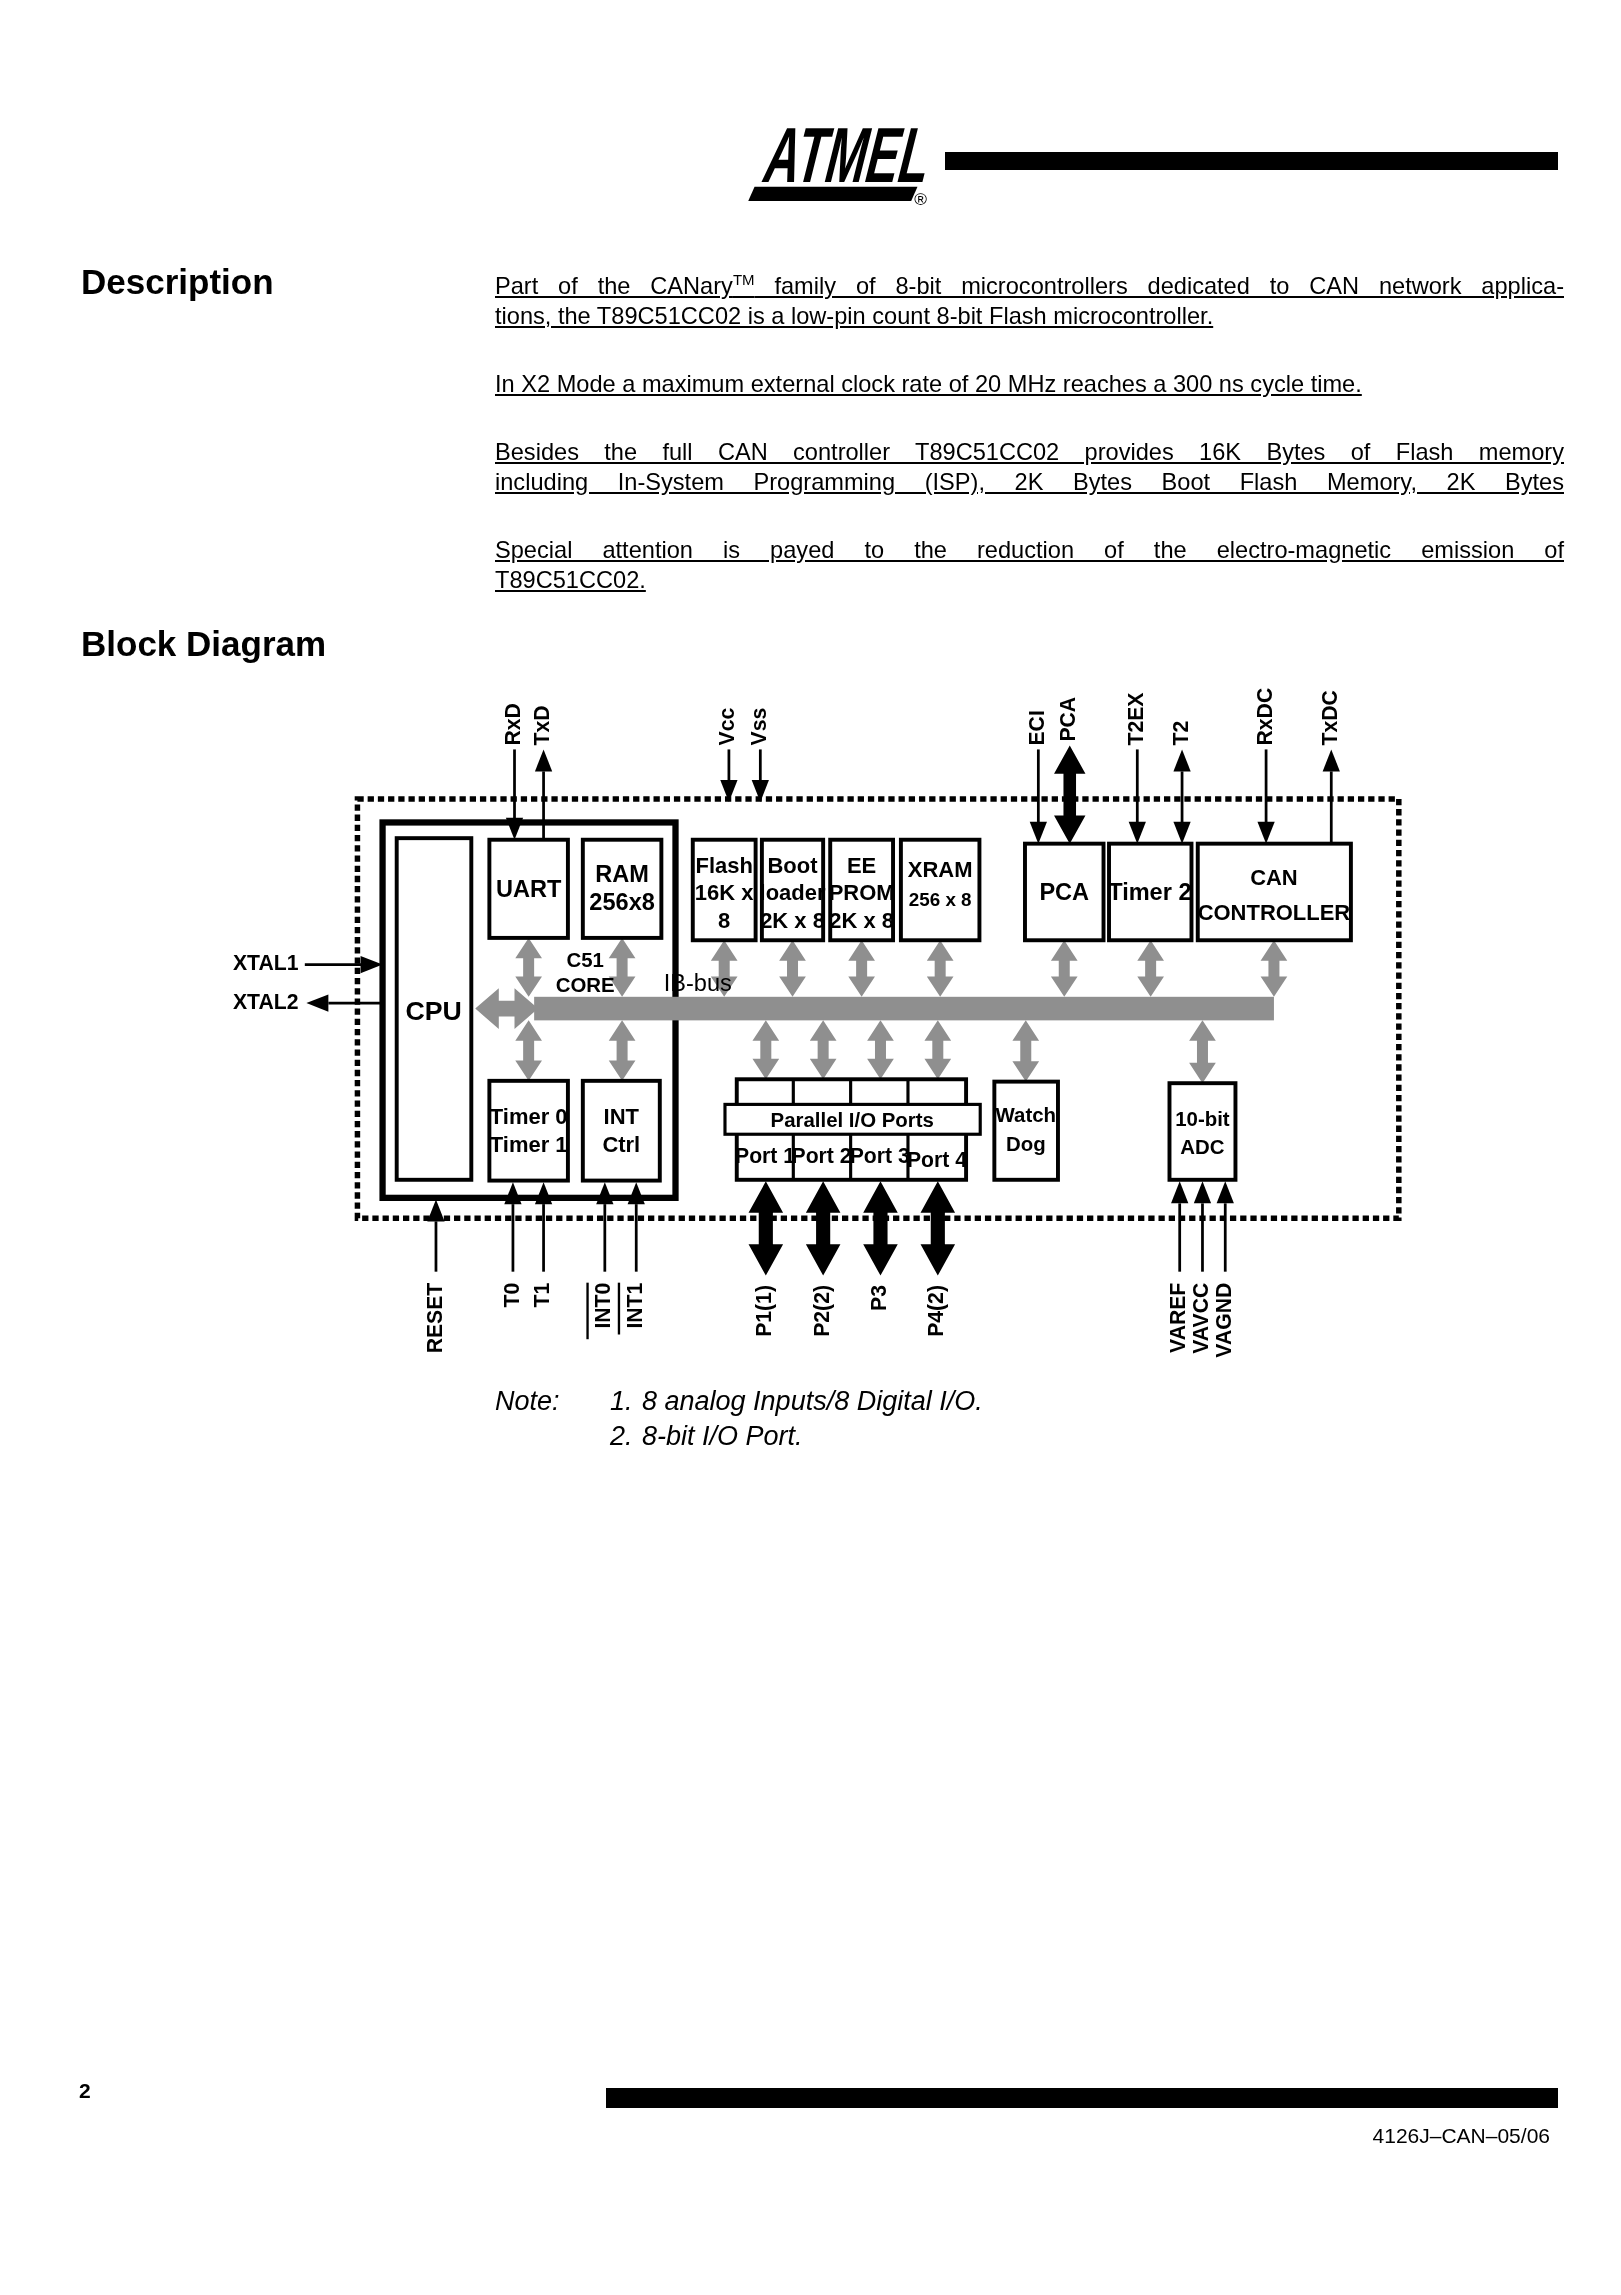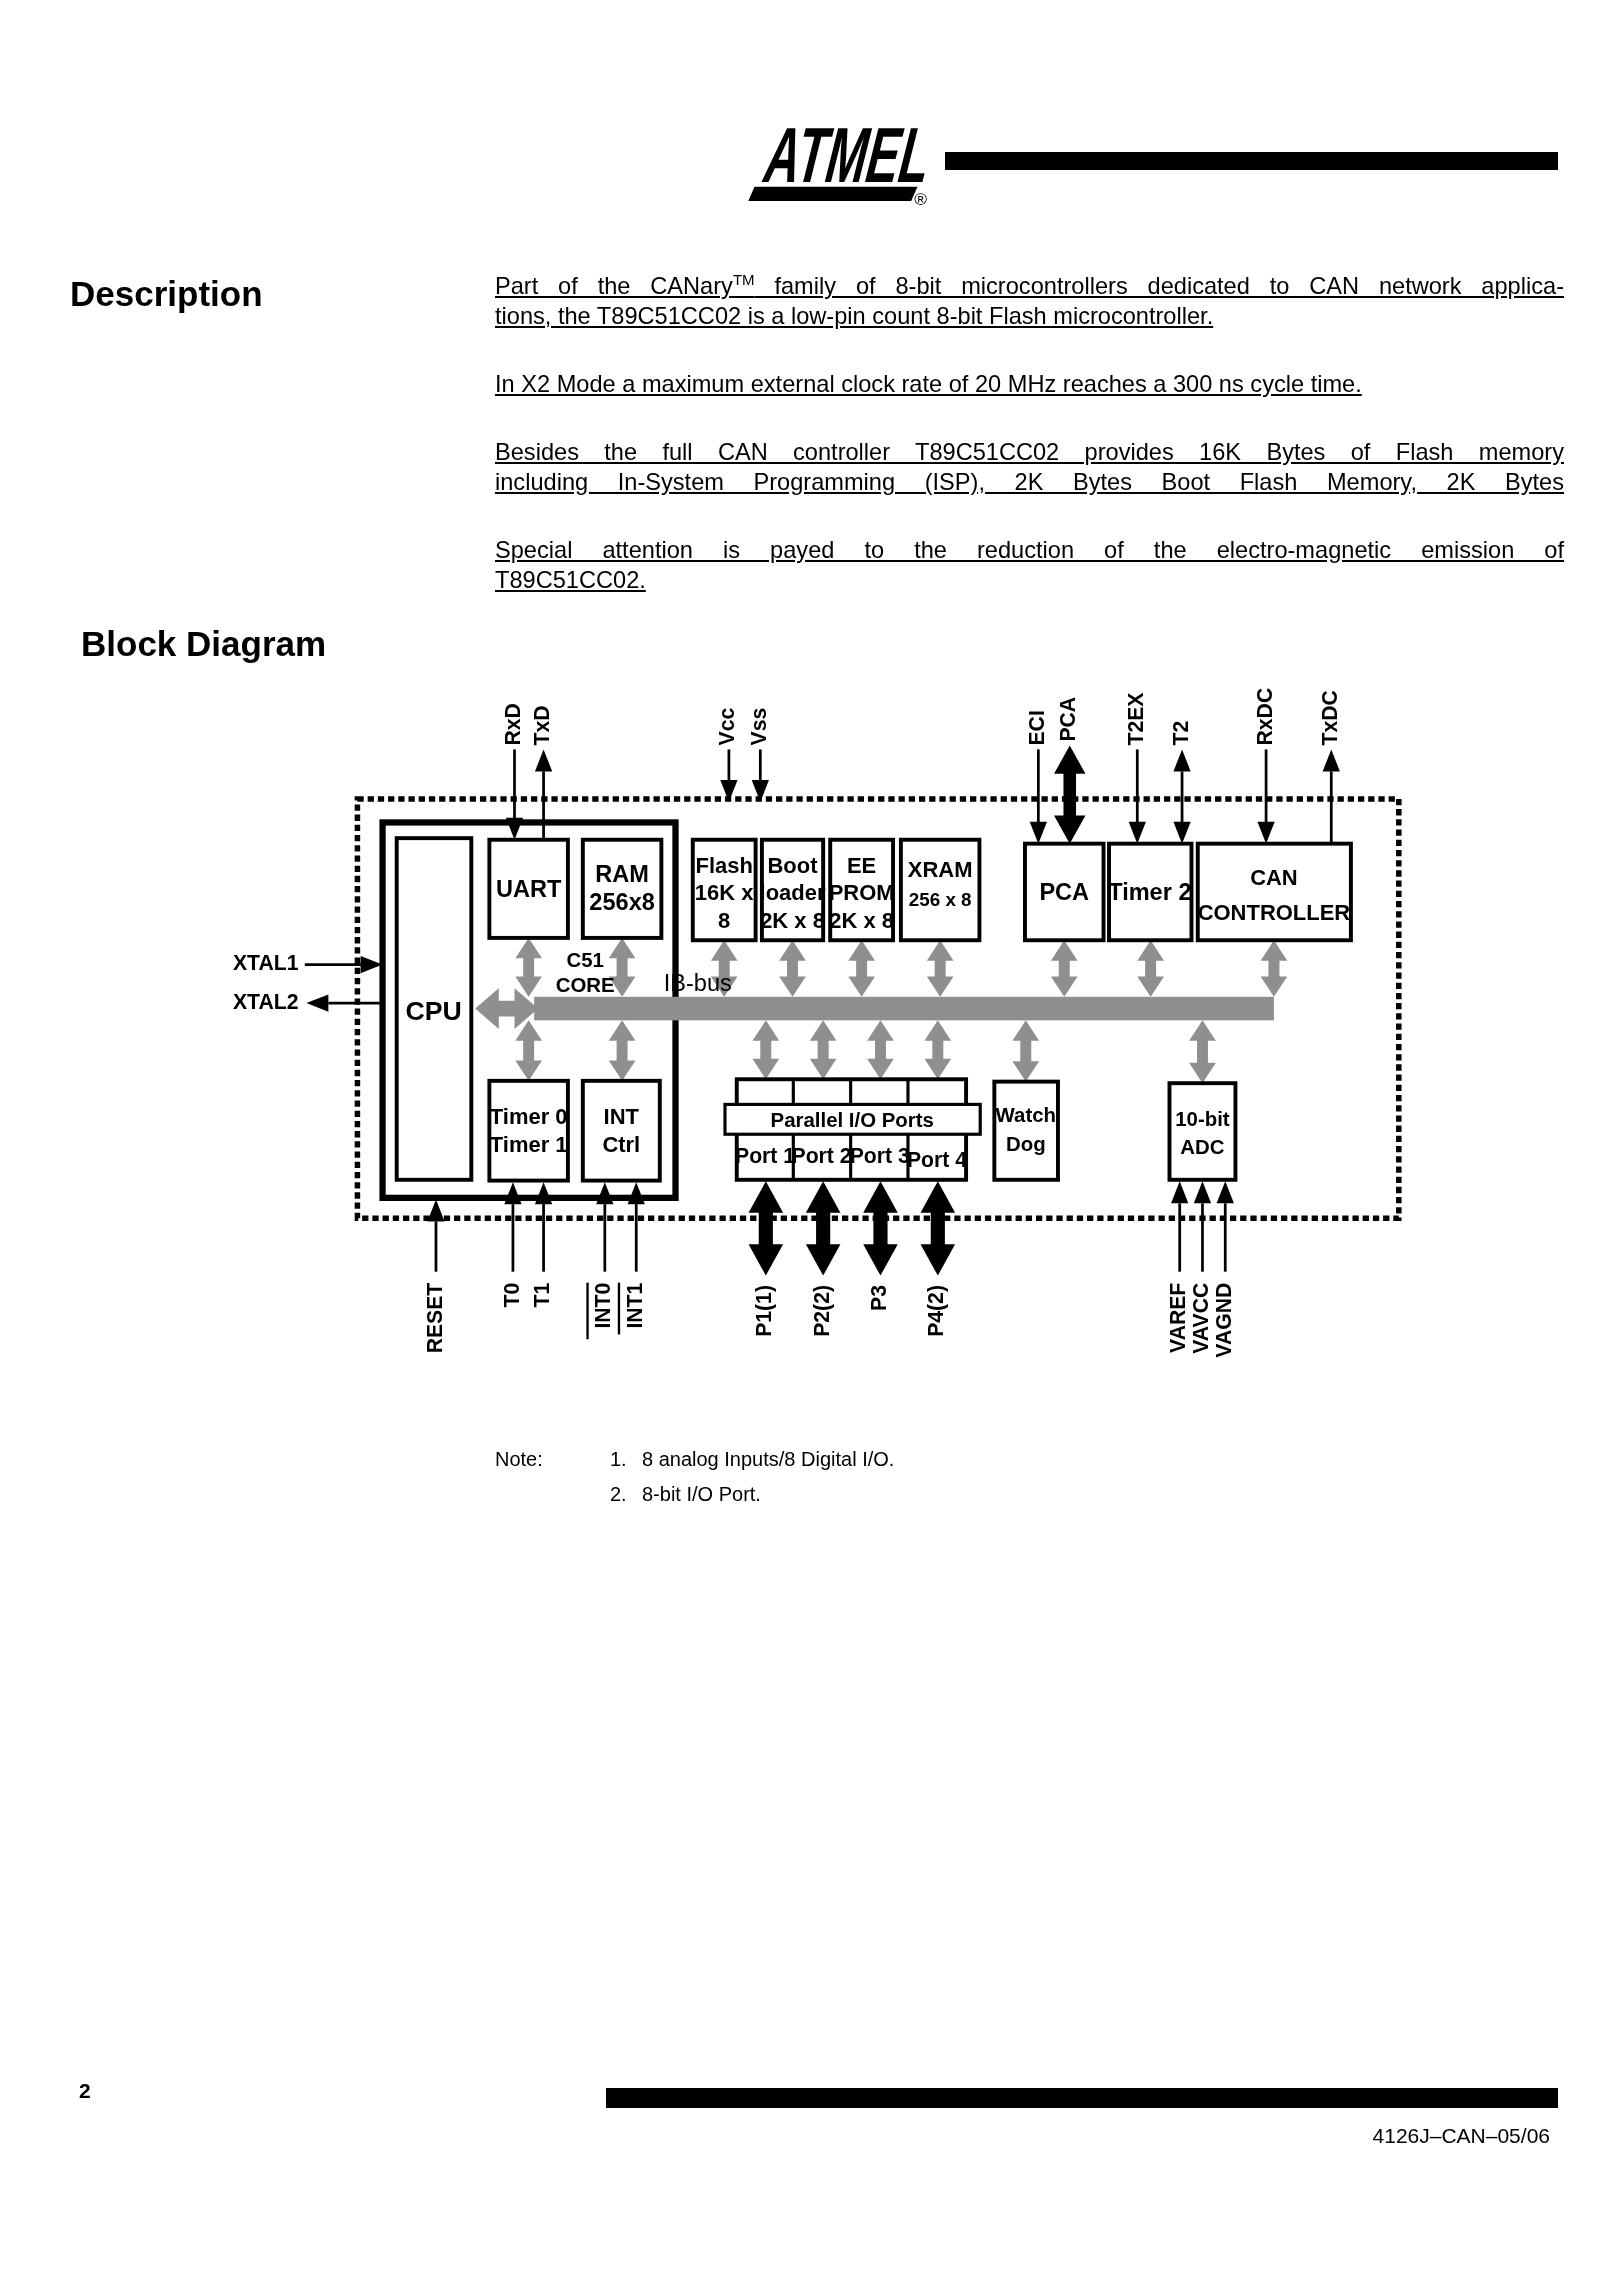--- a/index.html
+++ b/index.html
@@ -6,21 +6,21 @@
   .page{position:relative;width:1622px;height:2295px;background:#fff;
         font-family:"Liberation Sans",sans-serif;color:#000;overflow:hidden;margin:0 auto;}
   .abs{position:absolute;}
   .heading{font-size:35px;font-weight:bold;letter-spacing:0px;}
   .bodytext{left:495px;top:265px;width:1069px;font-size:23.6px;text-decoration:underline;}
   .ln{line-height:30px;white-space:nowrap;}
   .ln.j{white-space:normal;text-align:justify;text-align-last:justify;}
   .pgap{margin-top:38px;}
   .tm-sup{font-size:15px;vertical-align:8.6px;letter-spacing:0;}
   .topbar{left:945px;top:152px;width:613px;height:18px;background:#000;}
-  .note-block{left:495px;top:1448px;width:597px;font-size:20px;}
+  .note-block{left:495px;top:1386px;width:597px;font-size:27px;font-style:italic;}
   .note-row{position:relative;height:35px;}
   .note-label{position:absolute;left:0;}
   .note-num{position:absolute;left:115px;}
   .note-text{position:absolute;left:147px;white-space:nowrap;}
   .footer-page{left:79px;top:2079px;font-size:21px;font-weight:bold;}
   .footer-title{left:201px;top:2069px;font-size:45px;font-weight:bold;white-space:nowrap;}
   .footer-bar{left:606px;top:2088px;width:952px;height:19.6px;background:#000;}
   .footer-docid{left:1079px;top:2124px;width:471px;font-size:21px;text-align:right;white-space:nowrap;}
   svg text{font-family:"Liberation Sans",sans-serif;}
   .blk{fill:none;stroke:#000;}
@@ -37,21 +37,21 @@
 
   <svg class="abs" style="left:742px;top:110px;" width="188" height="98" viewBox="0 0 240 125">
     <g transform="translate(14,0) skewX(-14)">
       <text transform="scale(0.62 1)" x="52" y="92" font-size="100" font-weight="bold">ATMEL</text>
     </g>
     <polygon points="16,98 224,98 216,116 8,116" fill="#000"></polygon>
     <text x="220" y="121" font-size="22">®</text>
   </svg>
   <div class="abs topbar"></div>
 
-  <div class="abs heading" style="left:70px;top:262px;margin-top:12px;">Description</div>
+  <div class="abs heading" style="left:81px;top:262px;">Description</div>
 
   <div class="abs bodytext">
     <div class="ln j"><span>Part of the CANary</span><span class="tm-sup">TM</span><span> family of 8-bit microcontrollers dedicated to CAN network applica-</span></div>
     <div class="ln">tions, the T89C51CC02 is a low-pin count 8-bit Flash microcontroller.</div>
     <div class="ln pgap">In X2 Mode a maximum external clock rate of 20 MHz reaches a 300 ns cycle time.</div>
     <div class="ln j pgap">Besides the full CAN controller T89C51CC02 provides 16K Bytes of Flash memory</div>
     <div class="ln j">including In-System Programming (ISP), 2K Bytes Boot Flash Memory, 2K Bytes</div>
     <div class="ln j pgap">Special attention is payed to the reduction of the electro-magnetic emission of</div>
     <div class="ln">T89C51CC02.</div>
   </div>

